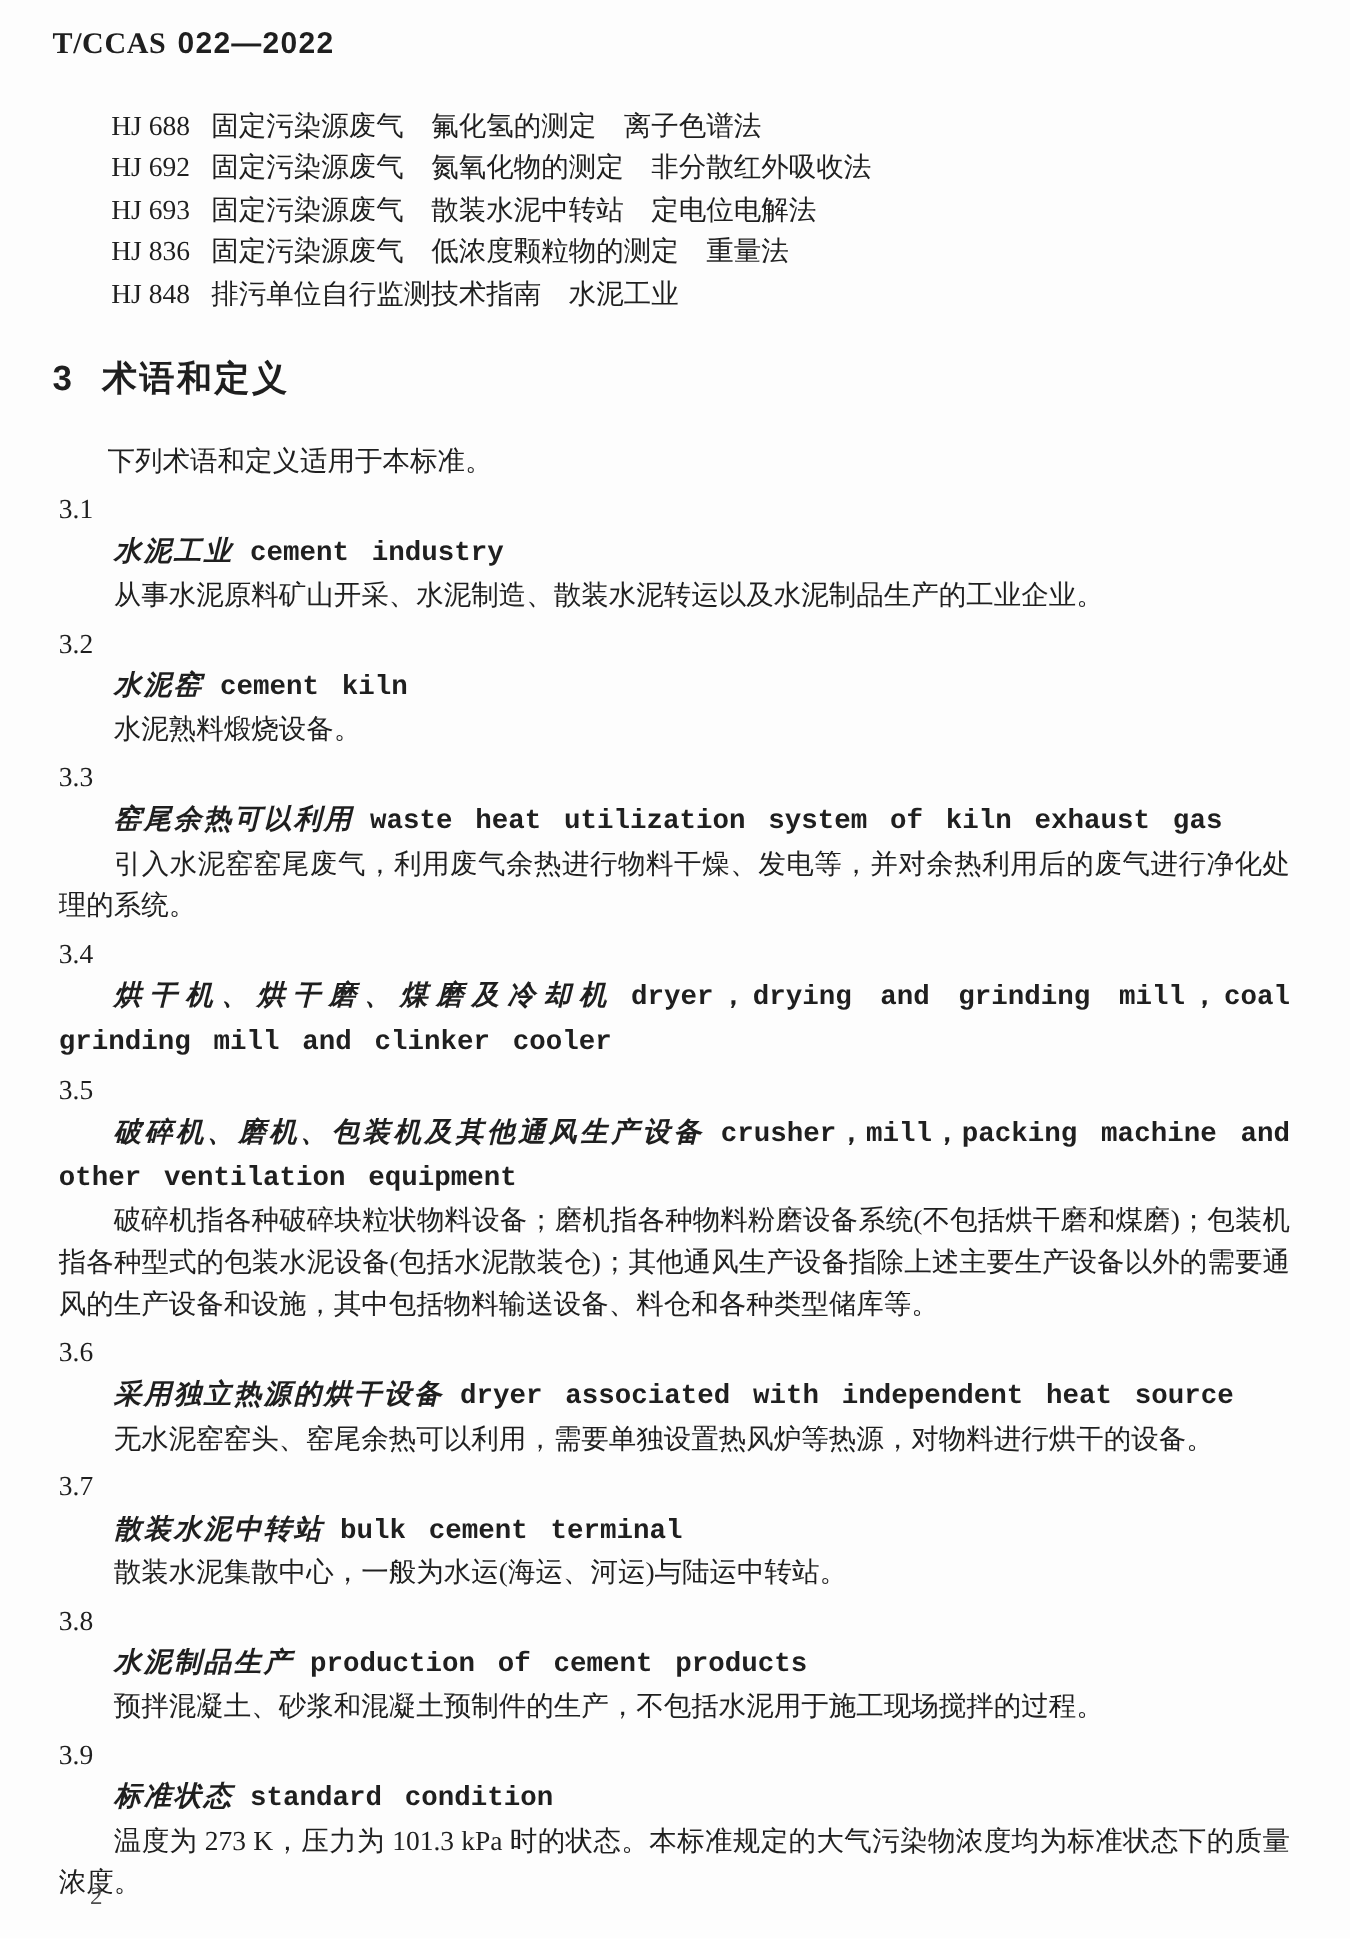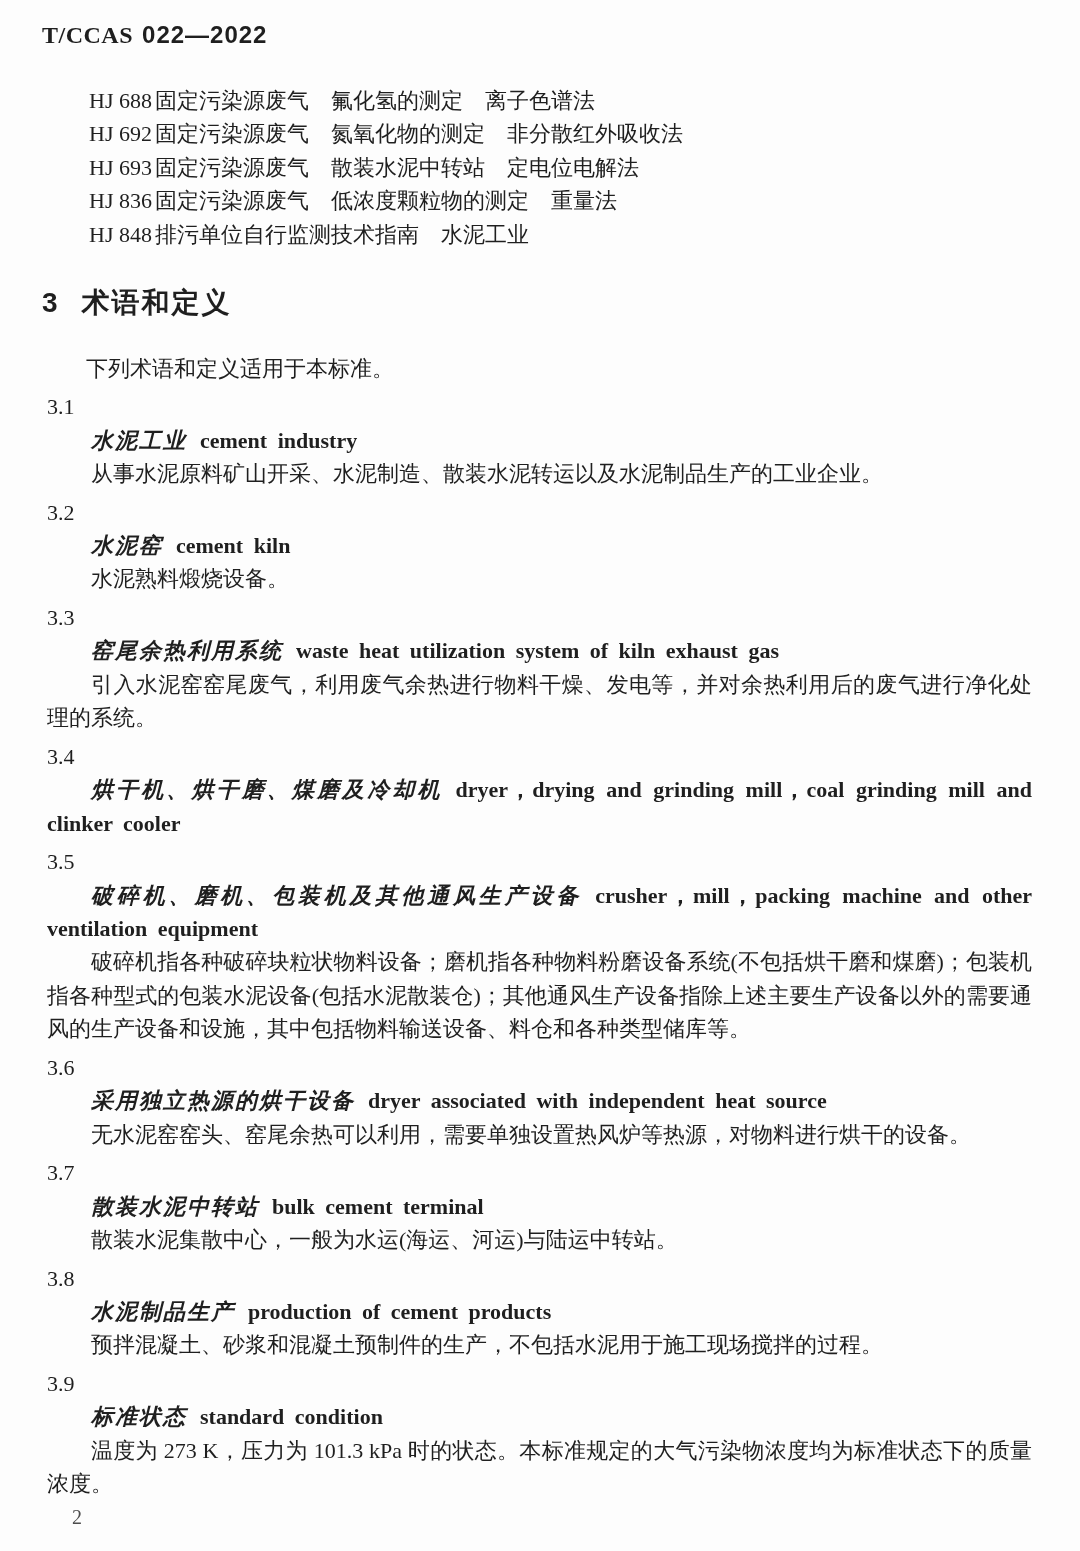--- a/index.html
+++ b/index.html
@@ -39,21 +39,21 @@
     width: 995px;
     font-size: 22px;
     line-height: 33.45px;
     text-align: justify;
   }
   .refs {
     margin-top: 84px;
     padding-left: 47px;
   }
   .ref-line { white-space: nowrap; }
-  .ref-title { margin-left: 3px; }
+  .ref-title { margin-left: 17px; }
   .section-heading {
     margin-top: 35px;
     font-family: "Liberation Sans", "DejaVu Sans", sans-serif;
     font-weight: 700;
     font-size: 28px;
   }
   .section-heading .sec-title {
     margin-left: 24px;
     letter-spacing: 2px;
   }
@@ -66,21 +66,21 @@
   .term-heading {
     text-indent: 2em;
     font-weight: 700;
   }
   .term-zh {
     font-family: "Liberation Sans", "DejaVu Sans", sans-serif;
     letter-spacing: 2px;
     font-style: italic;
   }
   .term-en {
-    font-family: Liberation Serif, serif;
+    font-family: Liberation Mono, monospace;
     margin-left: 13px;
     word-spacing: 5px;
   }
   .para {
     margin: 0;
     text-indent: 2em;
   }
   .page-number {
     position: absolute;
     left: 72px;
@@ -136,21 +136,21 @@
       <div class="term-num">3.2</div>
       <div class="term-heading">
         <span class="term-zh">水泥窑</span><span class="term-en">cement kiln</span>
       </div>
       <p class="para">水泥熟料煅烧设备。</p>
     </div>
 
     <div class="term">
       <div class="term-num">3.3</div>
       <div class="term-heading">
-        <span class="term-zh">窑尾余热利用系统</span><span class="term-en">waste heat utilization system of kiln exhaust gas</span>
+        <span class="term-zh">窑尾余热可以利用</span><span class="term-en">waste heat utilization system of kiln exhaust gas</span>
       </div>
       <p class="para">引入水泥窑窑尾废气，利用废气余热进行物料干燥、发电等，并对余热利用后的废气进行净化处理的系统。</p>
     </div>
 
     <div class="term">
       <div class="term-num">3.4</div>
       <div class="term-heading">
         <span class="term-zh">烘干机、烘干磨、煤磨及冷却机</span><span class="term-en">dryer，drying and grinding mill，coal grinding mill and clinker cooler</span>
       </div>
     </div>

